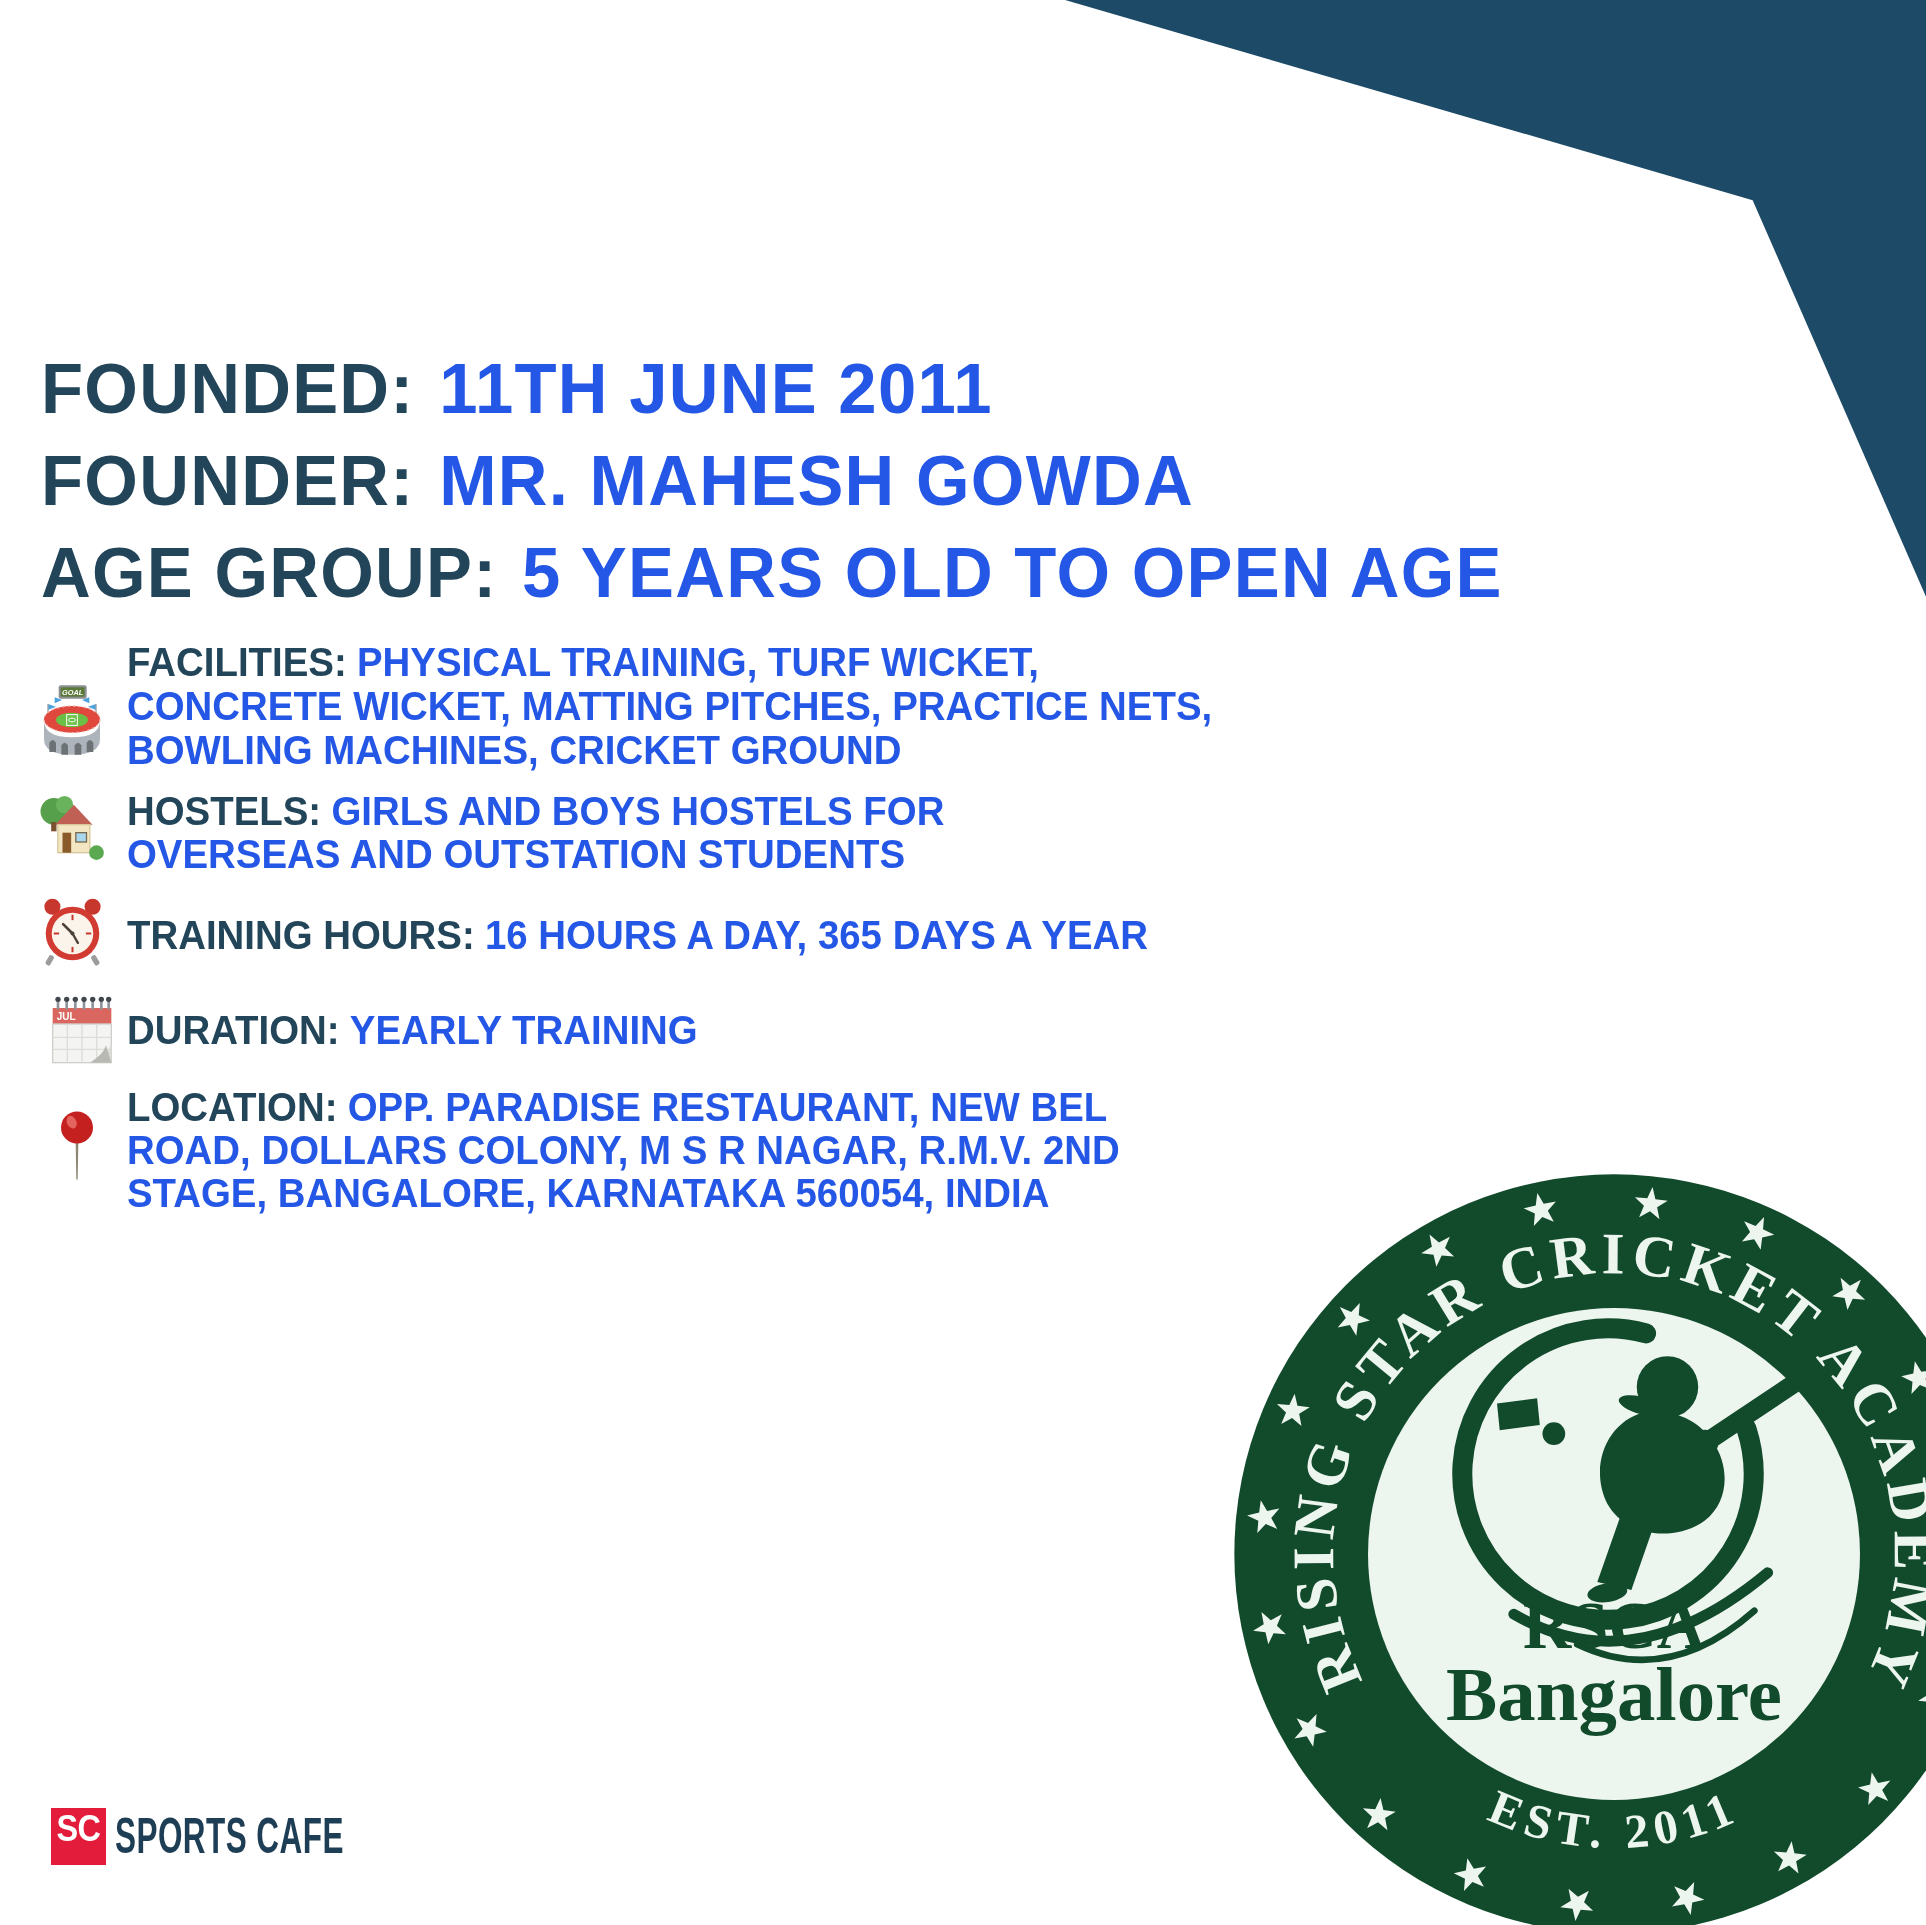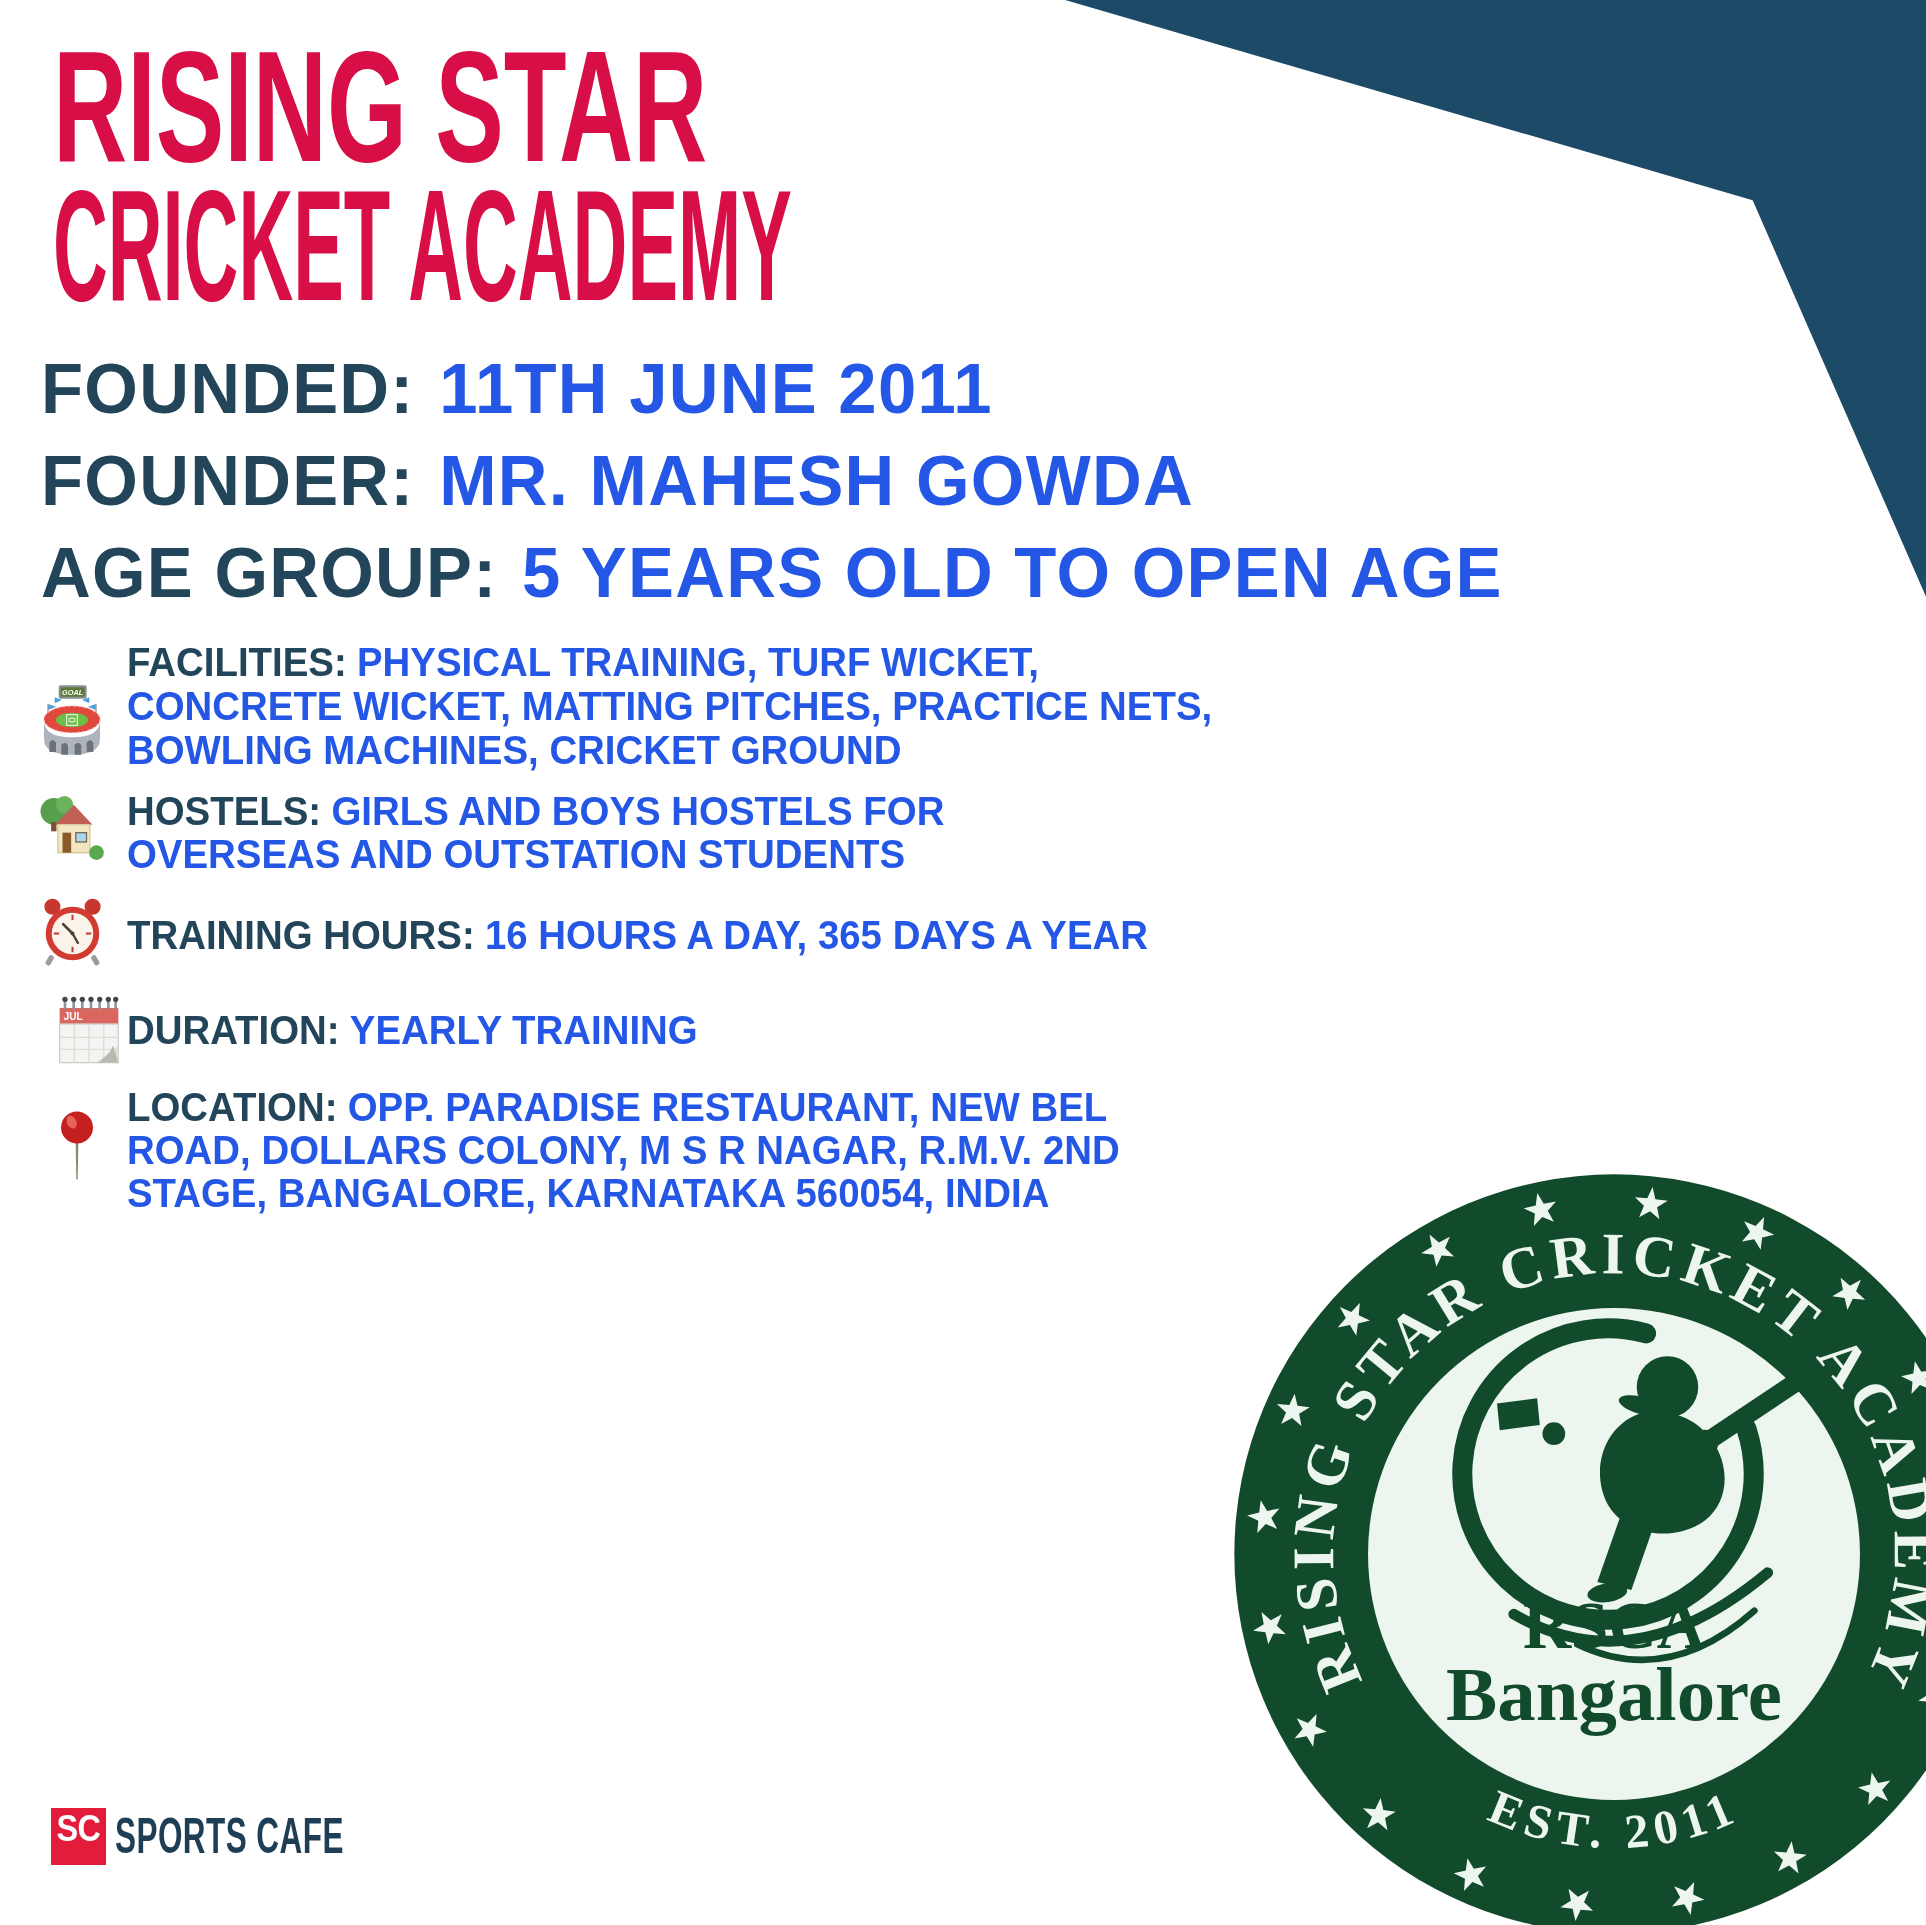--- a/index.html
+++ b/index.html
@@ -30,21 +30,21 @@
   .fact .f-value{color:var(--blue); margin-left:25.4px;}
   .fact.f1{top:352px;} .fact.f2{top:444px;} .fact.f3{top:536px;}
   
   .bullet-text{position:absolute; left:127px; font-size:40px; line-height:44px; font-weight:bold; white-space:nowrap; color:var(--blue); transform-origin:0 0; transform:scaleX(.96);}
   .bullet-text .b-label{color:var(--label_dark); margin-right:10.7px;}
   .b-icon{position:absolute;}
   .bt1{top:640px;} .bt2{top:790px; line-height:43px;} .bt3{top:913px;} .bt4{top:1008px;} .bt5{top:1086px; line-height:43px;}
   .ic1{left:40px;  top:681px; width:64px;  height:82px;font-style:italic;}
   .ic2{left:39px;  top:794px; width:67px; height:72px;}
   .ic3{left:39px;  top:896px; width:67px; height:75px;}
-  .ic4{left:57px;  top:993px; width:64px;  height:74px;}
+  .ic4{left:50px;  top:993px; width:64px;  height:74px;}
   .ic5{left:59px;  top:1110px; width:36px;  height:75px;}
   .b-icon svg{width:100%; height:100%; display:block;}
   
   .sc-badge{
     position:absolute; left:51px; top:1808px; width:55px; height:57px;
     background:var(--logo_red); color:#ffffff; display:flex; align-items:flex-start; justify-content:center;
     font-weight:bold; font-size:36px; letter-spacing:-0.7px;
   }
   .sc-badge span{transform:scaleX(.9); display:inline-block;}
   .brand-text{
@@ -61,24 +61,20 @@
   .city-text{font-family:"Liberation Serif","DejaVu Serif",serif; font-weight:bold; font-size:115px; fill:var(--badge_green); text-anchor:middle;}
   .mini-label{font-family:"Liberation Sans",sans-serif; font-weight:bold; fill:#ffffff;}
 </style>
 </head>
 <body>
 
 <div class="page">
 
   <div class="corner-wedge"></div>
 
-  <div class="title">
-    <span class="t-line t1">RISING STAR</span>
-    <span class="t-line t2">CRICKET ACADEMY</span>
-  </div>
 
   <div class="fact f1">
     <span class="f-label">FOUNDED:</span><span class="f-value">11TH JUNE 2011</span>
   </div>
   <div class="fact f2">
     <span class="f-label">FOUNDER:</span><span class="f-value">MR. MAHESH GOWDA</span>
   </div>
   <div class="fact f3">
     <span class="f-label">AGE GROUP:</span><span class="f-value">5 YEARS OLD TO OPEN AGE</span>
   </div>

